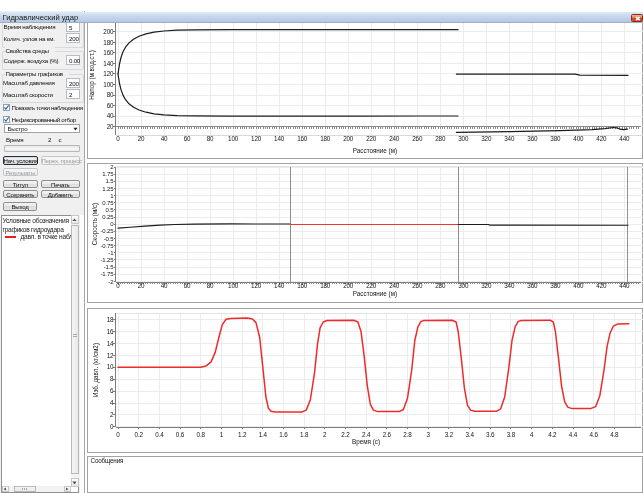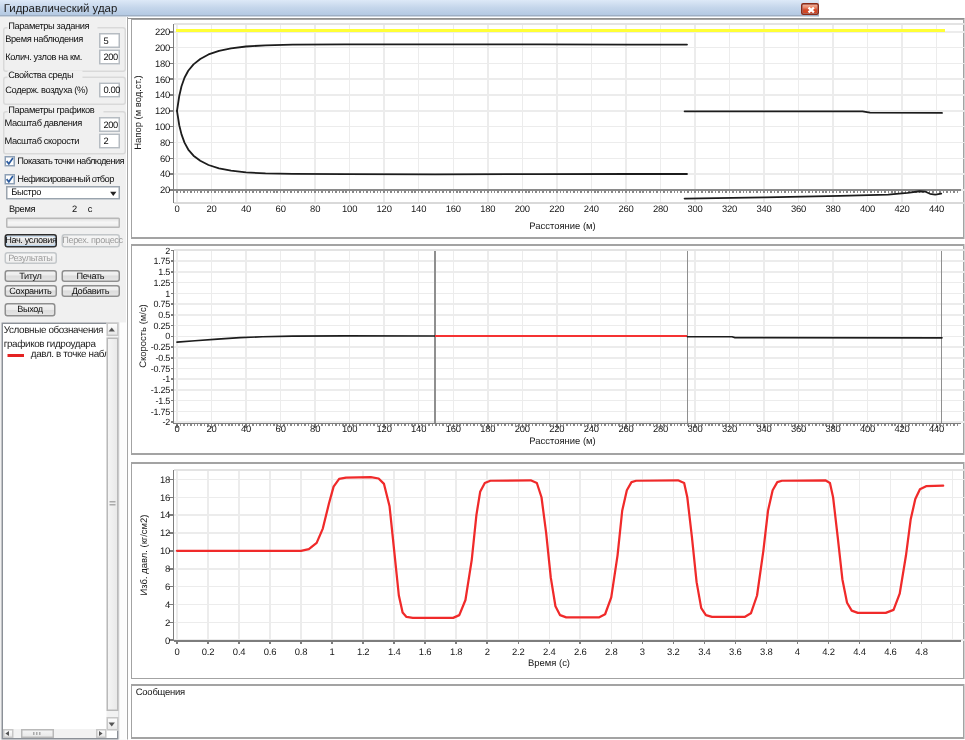--- a/index.html
+++ b/index.html
@@ -1,15 +1,15 @@
 <!DOCTYPE html>
 <html><head><meta charset="utf-8"><style>
 html,body{margin:0;padding:0}
 body{width:643px;height:493px;position:relative;overflow:hidden;background:#fff;font-family:"Liberation Sans",sans-serif;-webkit-font-smoothing:antialiased}
-#tb{position:absolute;left:0;top:0;width:546px;height:11px;background:linear-gradient(#dde9f7,#c5d6eb 50%,#b4c9e2);border-bottom:1px solid #9eafc4;box-sizing:border-box}
+#tb{position:absolute;left:0;top:12px;width:643px;height:11px;background:linear-gradient(#dde9f7,#c5d6eb 50%,#b4c9e2);border-bottom:1px solid #9eafc4;box-sizing:border-box}
 #tt{position:absolute;left:2.5px;top:1.2px;font-size:7.6px;color:#1a1a1a}
 #cb{position:absolute;right:0;top:1.6px;width:12.4px;height:8.8px;background:linear-gradient(#f3b29a,#e77a5c 42%,#d24928 55%,#d04524);border:1px solid #8c2a16;border-radius:1.5px;box-sizing:border-box}
 #lp{position:absolute;left:0;top:0;width:84px;height:493px}
 #lpbg{position:absolute;left:0;top:11px;width:84px;height:482px;background:#f0f0f0}
 #lp div{position:absolute;white-space:nowrap;color:#111;letter-spacing:-0.25px}
 text{font-family:"Liberation Sans",sans-serif}
 </style></head><body>
 <svg width="643" height="493" viewBox="0 0 643 493" style="position:absolute;left:0;top:0" font-family="Liberation Sans, sans-serif">
     <rect x="87.5" y="13.0" width="555.0" height="145.6" fill="#ffffff" stroke="#a3a3a3" stroke-width="1" shape-rendering="crispEdges"></rect>
     <rect x="87.5" y="163.3" width="555.0" height="139.4" fill="#ffffff" stroke="#a3a3a3" stroke-width="1" shape-rendering="crispEdges"></rect>

